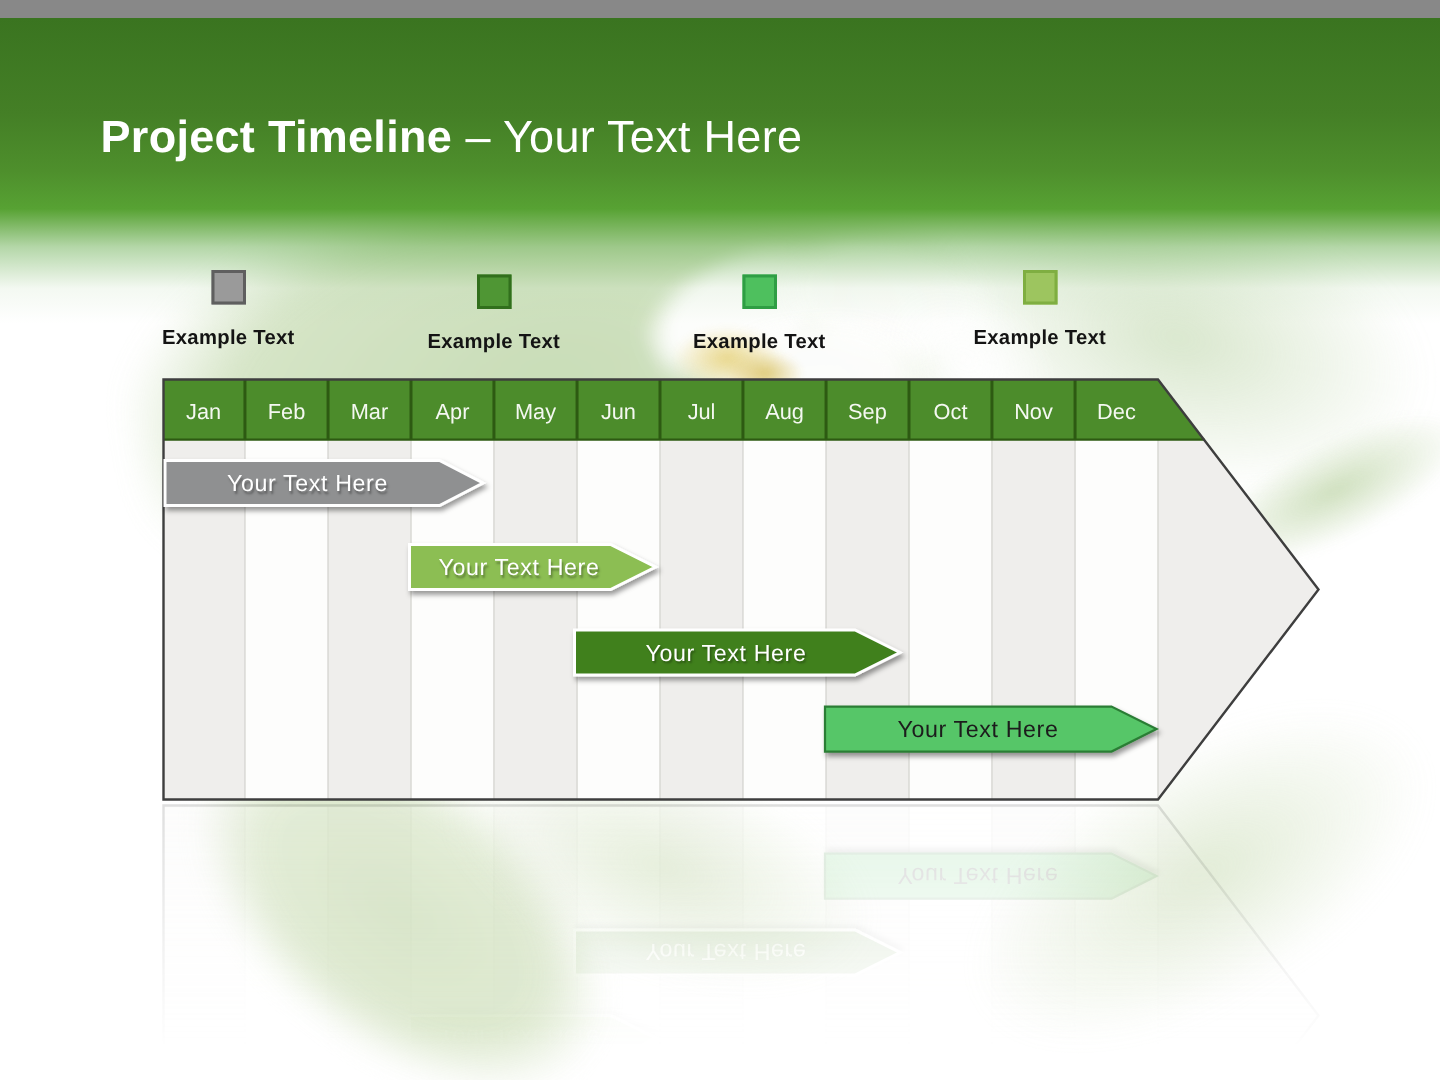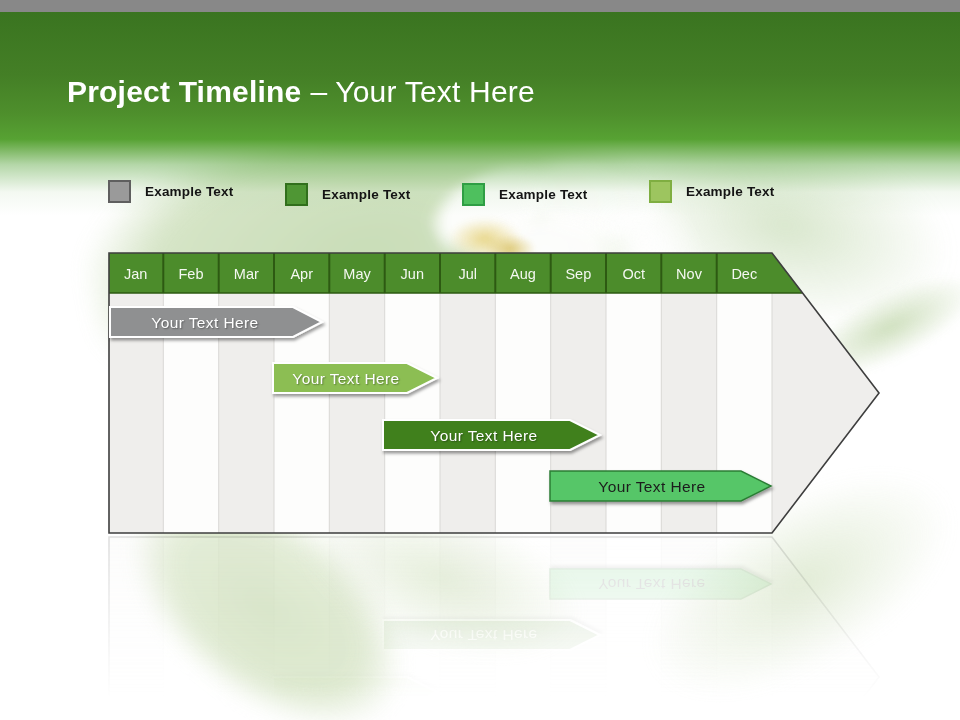--- a/index.html
+++ b/index.html
@@ -41,21 +41,21 @@
       #3a7420 0%, #447f26 30%, #4e8f2c 48%, #57a233 60%,
       rgba(106,175,82,.5) 72%, rgba(190,220,180,.18) 85%, rgba(255,255,255,0) 96%);
   }
   .slide-title{
     position:absolute;left:67px;top:63px;margin:0;
     font-size:30px;line-height:1.1;color:#ffffff;letter-spacing:.2px;white-space:nowrap;
   }
   .slide-title .t-bold{font-weight:700;}
   .slide-title .t-reg{font-weight:400;margin-left:9px;}
   
-  .legend-item{position:absolute;display:flex;align-items:center;gap:14px;}
+  .legend-item{position:absolute;display:flex;align-items:center;gap:14px;flex-direction:column;}
   .legend-swatch{width:19px;height:19px;border:2px solid #555;flex:0 0 auto;}
   .legend-label{font-size:13.5px;font-weight:700;color:#141414;letter-spacing:.2px;white-space:nowrap;}
   .li-0{left:108px;top:168px;}
   .li-1{left:285px;top:171px;}
   .li-2{left:462px;top:171px;}
   .li-3{left:649px;top:168px;}
   
   .timeline-group{position:absolute;left:108px;top:240px;width:772px;height:282px;}
   .timeline-group svg{display:block;overflow:visible;}
   .month-label{font-family:"Liberation Sans",sans-serif;font-size:14.5px;fill:#f4f8f1;}

